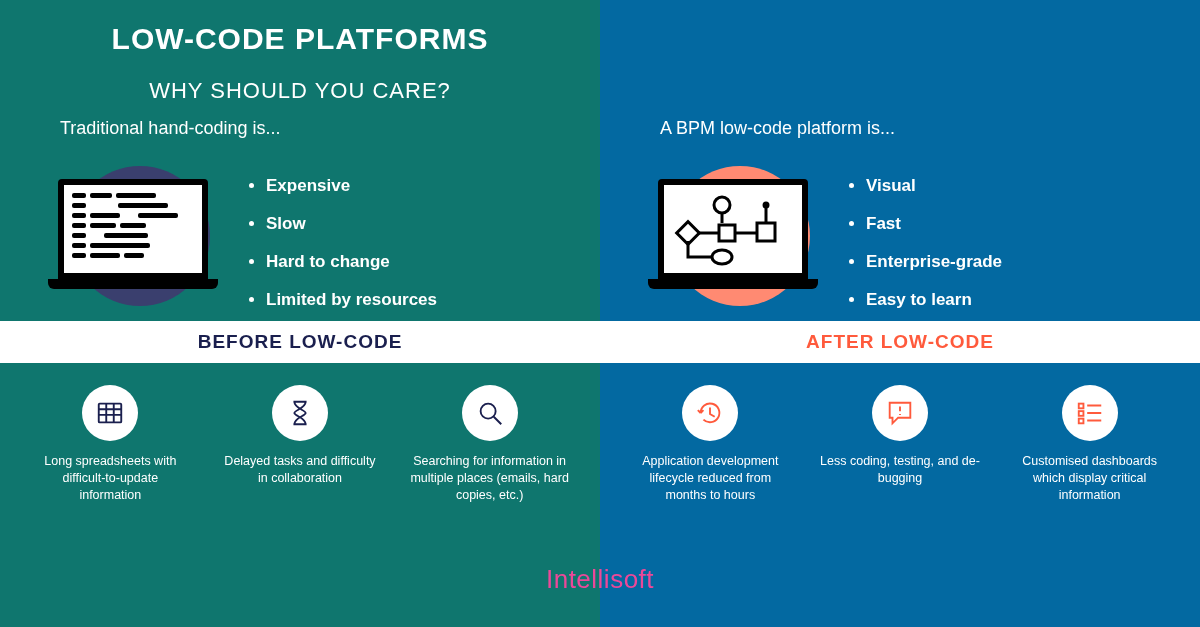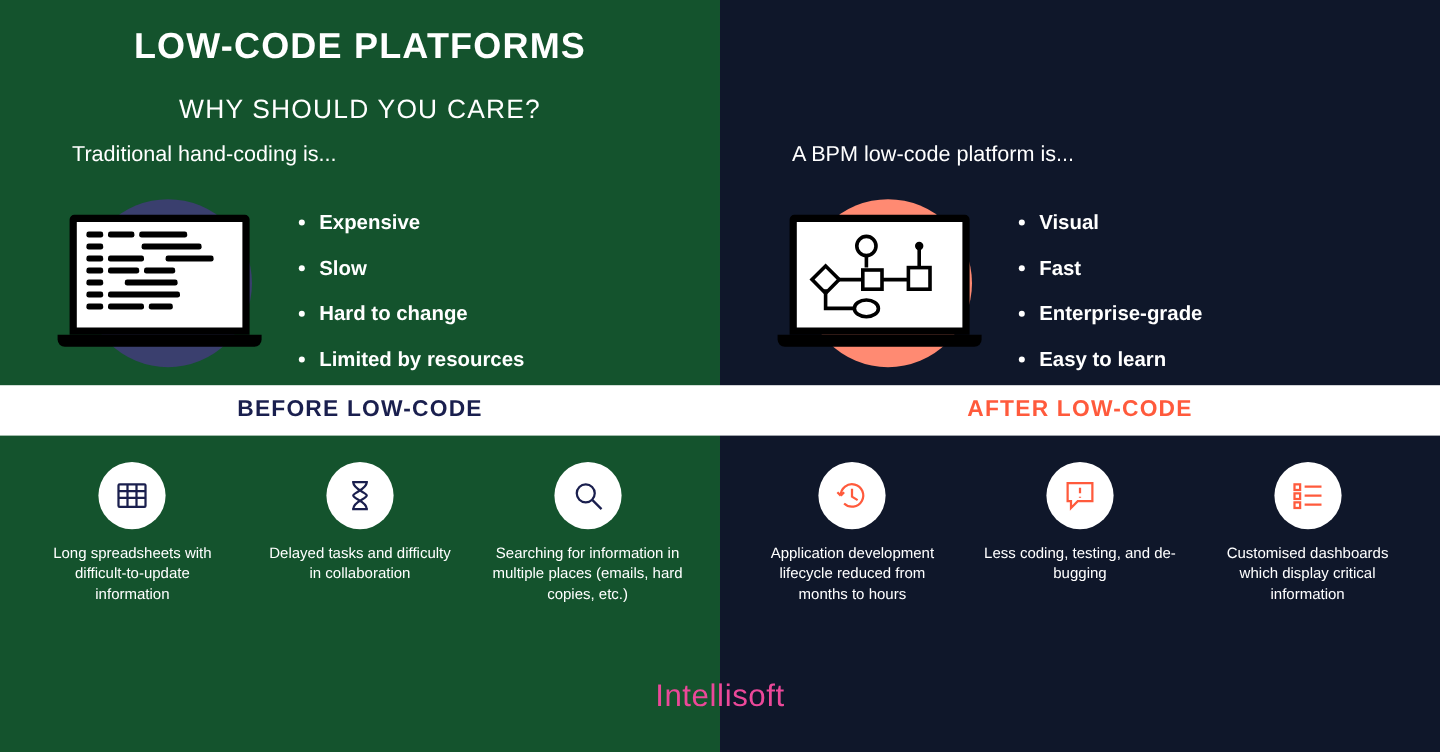--- a/index.html
+++ b/index.html
@@ -1,19 +1,19 @@
 <!DOCTYPE html>
 <html><head>
 <meta charset="utf-8">
 <style>
 *{margin:0;padding:0;box-sizing:border-box}
 body{font-family:Arial,Helvetica,sans-serif;width:1200px;height:627px;overflow:hidden;display:flex}
 .col{width:50%;height:100%;display:flex;flex-direction:column;position:relative}
-.left{background:#14532d;color:#fff}
-.right{background:#0f172a;color:#fff}
+.left{background:#0f766e;color:#fff}
+.right{background:#0369a1;color:#fff}
 .hdr{text-align:center;padding-top:22px}
 .title{font-size:30px;font-weight:700;letter-spacing:1px}
 .sub{font-size:22px;font-weight:400;letter-spacing:1px;margin-top:22px}
 .section{display:flex;padding:18px 30px 10px 30px;gap:18px;align-items:flex-start;flex:0 0 auto}
 .intro{font-size:18px;margin:14px 0 4px 0;padding-left:60px}
 .icon-wrap{position:relative;width:200px;height:150px;flex-shrink:0}
 .circle-bg{position:absolute;width:140px;height:140px;border-radius:50%;top:5px;left:40px}
 .left .circle-bg{background:#3a3f6e}
 .right .circle-bg{background:#ff8a72}
 .laptop{position:absolute;top:18px;left:18px;width:170px}

